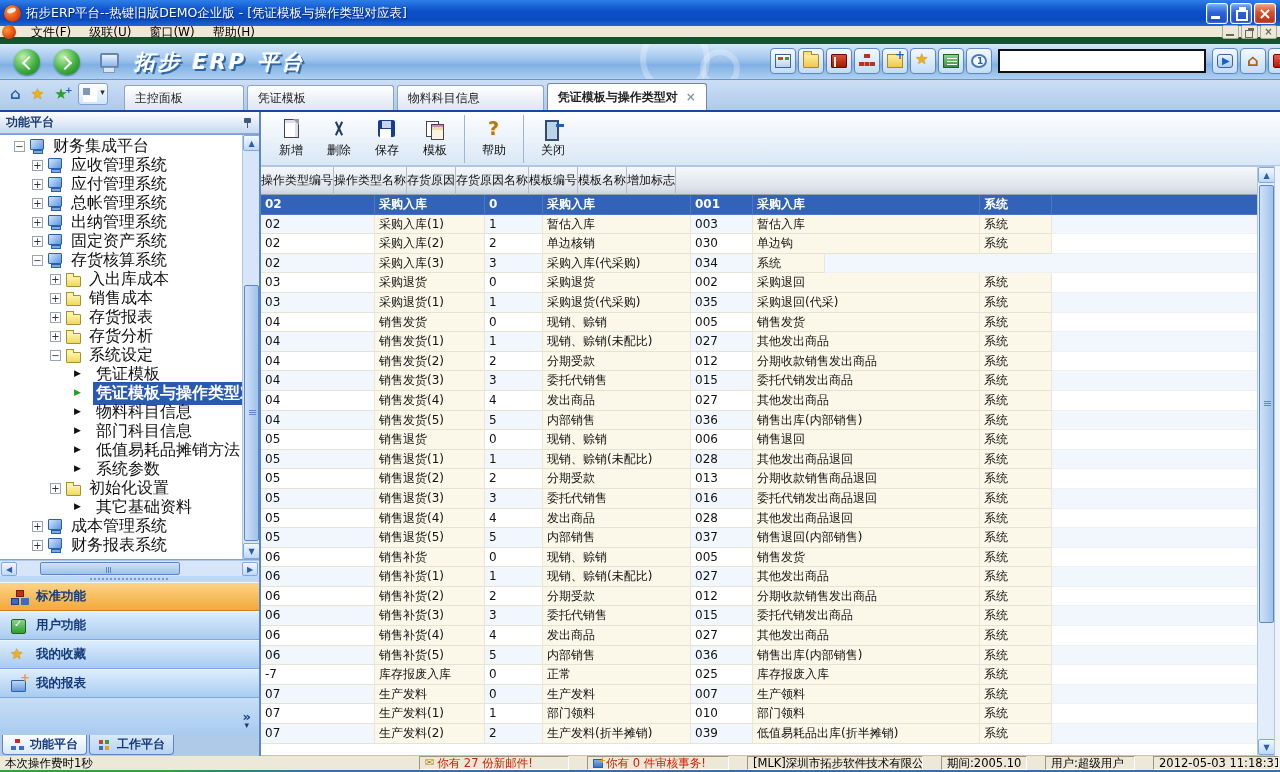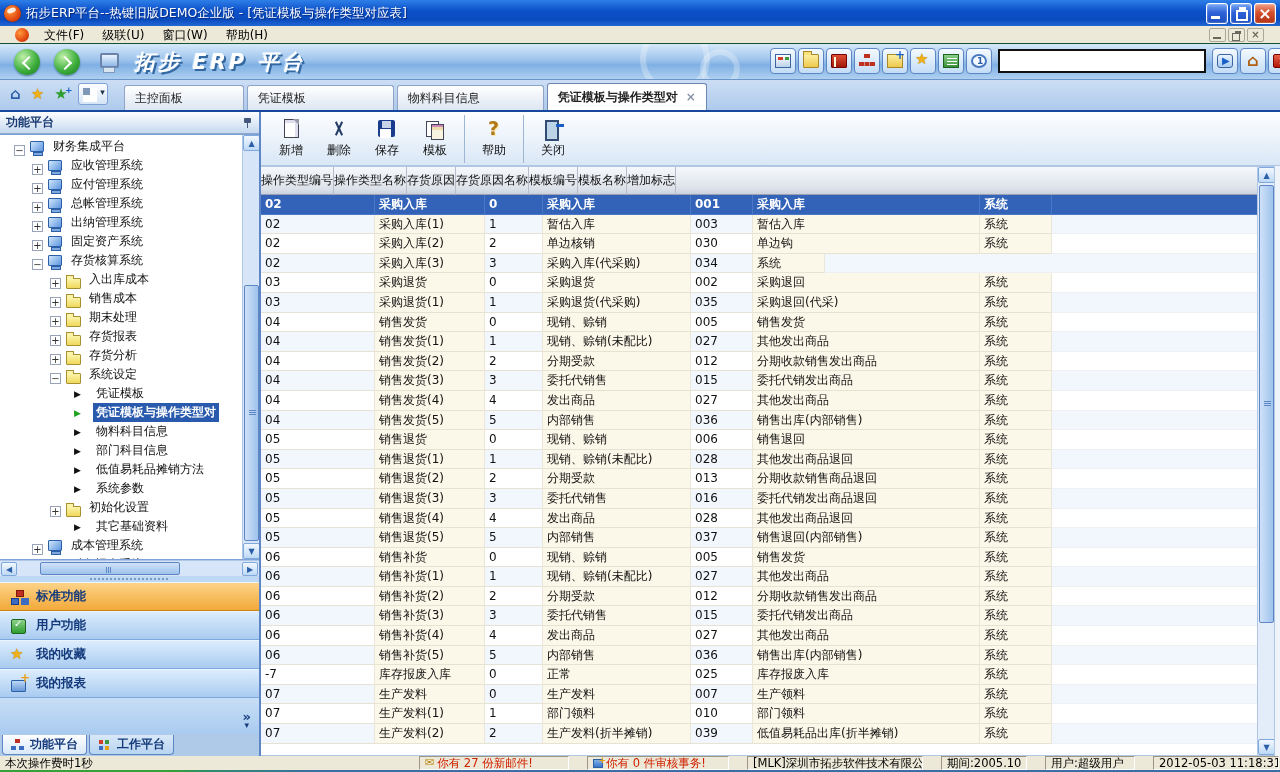--- a/index.html
+++ b/index.html
@@ -17,21 +17,21 @@
   .winbtns{margin-left:auto;display:flex;gap:2px}
   .wbtn{width:22px;height:21px;border-radius:3px;border:1px solid #fff;position:relative;
     background:linear-gradient(180deg,#7AA8F4,#2E62D8 45%,#1D4DC0);box-shadow:inset 0 0 2px rgba(255,255,255,.6)}
   .wbtn.close{background:linear-gradient(180deg,#F0A088,#D4502C 45%,#B23014)}
   .wbtn.min::before{content:"";position:absolute;left:4px;bottom:4px;width:9px;height:3px;background:#fff}
   .wbtn.restore::before{content:"";position:absolute;left:5px;top:6px;width:8px;height:7px;border:2px solid #fff}
   .wbtn.restore::after{content:"";position:absolute;left:8px;top:3px;width:7px;height:3px;background:#fff}
   .wbtn.close::before{content:"×";position:absolute;left:0;right:0;top:0;bottom:0;color:#fff;font-weight:bold;font-size:16px;line-height:19px;text-align:center}
 
   
-  .menubar{position:absolute;left:0;top:26px;width:1280px;height:18px;background:#ECE9D8;display:flex;align-items:center;padding:0 13px;border-bottom:1px solid #14532d}
+  .menubar{position:absolute;left:0;top:26px;width:1280px;height:18px;background:#ECE9D8;display:flex;align-items:center;padding:0 0;border-bottom:7px solid #14532d}
   .menulogo{width:14px;height:14px;border-radius:50%;flex:none;margin:0 6px 0 2px;
     background:radial-gradient(circle at 35% 35%,#FF9A3C,#E2470F 60%,#9C2A00)}
   .menuitem{font-size:12px;color:#000;padding:0 9px;height:16px;line-height:16px}
   .mdibtns{margin-left:auto;display:flex;gap:2px;padding-right:3px}
   .mdibtn{width:17px;height:14px;background:#ECE9D8;border:1px solid #ACA899;border-radius:2px;position:relative;color:#6A675C;font-size:10px;text-align:center;line-height:12px}
   .mdibtn.min::before{content:"";position:absolute;left:3px;bottom:2px;width:8px;height:2px;background:#6A675C}
   .mdibtn.restore::before{content:"";position:absolute;left:3px;top:4px;width:6px;height:6px;border:1px solid #6A675C}
   .mdibtn.restore::after{content:"";position:absolute;left:6px;top:2px;width:6px;height:3px;background:#6A675C}
   .mdibtn.close::before{content:"×";font-weight:bold}
 
@@ -100,21 +100,21 @@
 
   
   .sidebar{width:261px;height:644px;background:#BED7F2;border-right:2px solid #5E86C4;display:flex;flex-direction:column}
   .sidehdr{height:22px;background:linear-gradient(180deg,#FDFEFF,#C6D9F0);border-bottom:1px solid #8FA8CC;
     display:flex;align-items:center;padding:0 6px;font-size:12px;font-weight:bold;color:#1A3A74}
   .pin{margin-left:auto;position:relative;width:10px;height:12px}
   .pin::before{content:"";position:absolute;left:1px;top:1px;width:7px;height:5px;background:#44587C;border-radius:1px}
   .pin::after{content:"";position:absolute;left:4px;top:6px;width:1px;height:5px;background:#44587C}
   .treewrap{position:relative;height:426px;background:#fff;border:1px solid #7EA2D8;border-left:none;border-right:none;overflow:hidden}
   .tree{position:absolute;left:0;top:2px;right:17px}
-  .titem{display:flex;align-items:flex-end;height:19px;font-size:12px;color:#111;white-space:nowrap}
+  .titem{display:flex;align-items:center;height:19px;font-size:16px;color:#111;white-space:nowrap}
   .titem[data-level="1"]{padding-left:14px}
   .titem[data-level="2"]{padding-left:32px}
   .titem[data-level="3"]{padding-left:50px}
   .titem[data-level="4"]{padding-left:72px}
   .texp{width:11px;height:11px;flex:none;margin-right:4px;position:relative;border:1px solid #9AA4B8;background:#fff;
     font-size:10px;line-height:9px;text-align:center;color:#333}
   .texp[data-exp="plus"]::before{content:"+"}
   .texp[data-exp="minus"]::before{content:"−"}
   .texp[data-exp="none"]{visibility:hidden;width:0;margin:0;border:none}
   .ticon{width:17px;height:15px;position:relative;flex:none;margin-right:4px}
@@ -400,25 +400,20 @@
               <span class="ticon" data-name="tree-node-icon" data-icon="folder"></span>
               <span class="tlabel" data-name="tree-item-label">入出库成本</span>
             </div>
 
             <div class="titem" data-name="tree-item" data-level="3">
               <span class="texp" data-name="tree-expand-icon" data-exp="plus"></span>
               <span class="ticon" data-name="tree-node-icon" data-icon="folder"></span>
               <span class="tlabel" data-name="tree-item-label">销售成本</span>
             </div>
 
-            <div class="titem" data-name="tree-item" data-level="3">
-              <span class="texp" data-name="tree-expand-icon" data-exp="plus"></span>
-              <span class="ticon" data-name="tree-node-icon" data-icon="folder"></span>
-              <span class="tlabel" data-name="tree-item-label">期末处理</span>
-            </div>
 
             <div class="titem" data-name="tree-item" data-level="3">
               <span class="texp" data-name="tree-expand-icon" data-exp="plus"></span>
               <span class="ticon" data-name="tree-node-icon" data-icon="folder"></span>
               <span class="tlabel" data-name="tree-item-label">存货报表</span>
             </div>
 
             <div class="titem" data-name="tree-item" data-level="3">
               <span class="texp" data-name="tree-expand-icon" data-exp="plus"></span>
               <span class="ticon" data-name="tree-node-icon" data-icon="folder"></span>

